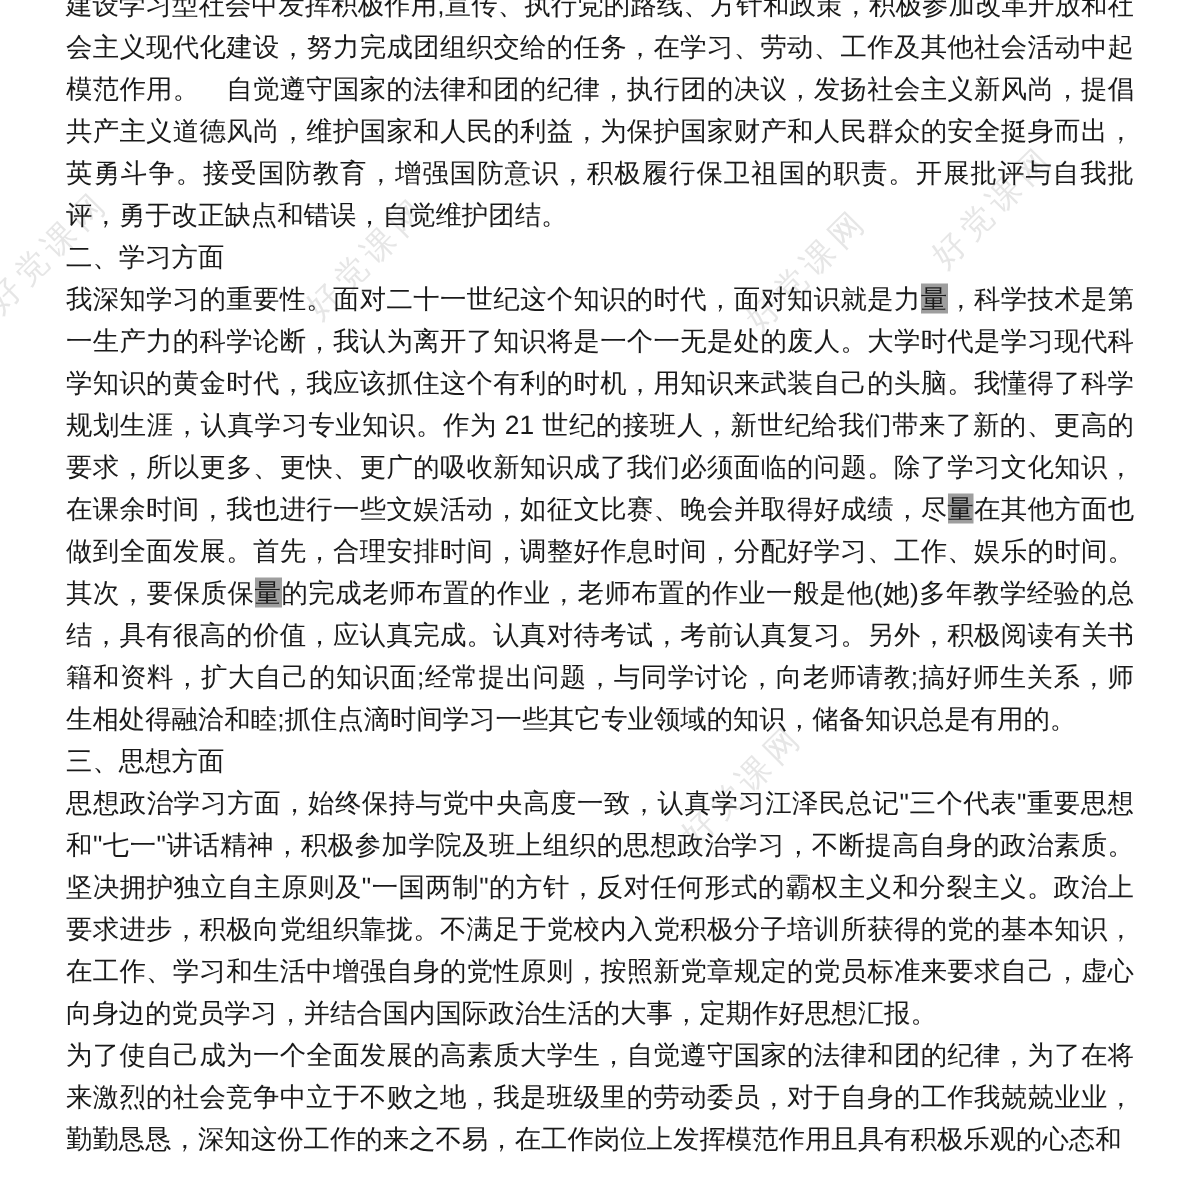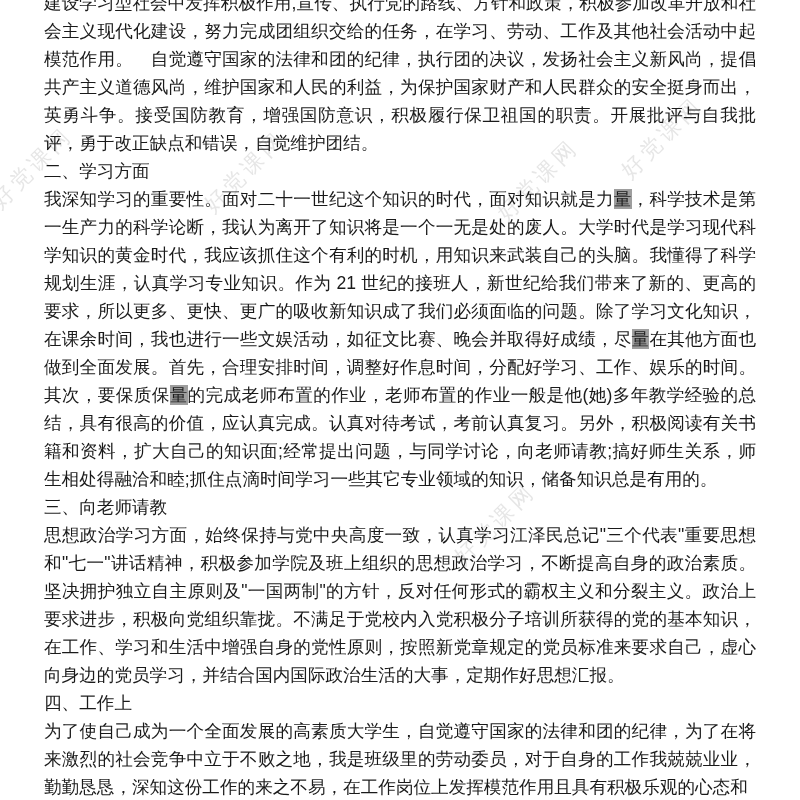--- a/index.html
+++ b/index.html
@@ -56,18 +56,17 @@
       <span class="wm" style="color: rgba(100, 100, 100, 0.16); left: -20px; top: 153px; transform: rotate(-45deg);">好党课网</span>
       <span class="wm" style="color: rgba(100, 100, 100, 0.16); left: 193px; top: 157px; transform: rotate(-45deg);">好党课网</span>
       <span class="wm" style="color: rgba(100, 100, 100, 0.16); left: 486px; top: 165px; transform: rotate(-45deg);">好党课网</span>
       <span class="wm" style="color: rgba(100, 100, 100, 0.16); left: 610px; top: 123px; transform: rotate(-45deg);">好党课网</span>
       <span class="wm" style="color: rgba(100, 100, 100, 0.16); left: 443px; top: 509px; transform: rotate(-45deg);">好党课网</span>
     </div>
   <div class="content" style="color: rgb(26, 26, 26);">
       <p>建设学习型社会中发挥积极作用,宣传、执行党的路线、方针和政策，积极参加改革开放和社会主义现代化建设，努力完成团组织交给的任务，在学习、劳动、工作及其他社会活动中起模范作用。　自觉遵守国家的法律和团的纪律，执行团的决议，发扬社会主义新风尚，提倡共产主义道德风尚，维护国家和人民的利益，为保护国家财产和人民群众的安全挺身而出，英勇斗争。接受国防教育，增强国防意识，积极履行保卫祖国的职责。开展批评与自我批评，勇于改正缺点和错误，自觉维护团结。</p>
       <h3>二、学习方面</h3>
       <p>我深知学习的重要性。面对二十一世纪这个知识的时代，面对知识就是力<span class="hl" style="background:#9e9e9e">量</span>，科学技术是第一生产力的科学论断，我认为离开了知识将是一个一无是处的废人。大学时代是学习现代科学知识的黄金时代，我应该抓住这个有利的时机，用知识来武装自己的头脑。我懂得了科学规划生涯，认真学习专业知识。作为 21 世纪的接班人，新世纪给我们带来了新的、更高的要求，所以更多、更快、更广的吸收新知识成了我们必须面临的问题。除了学习文化知识，在课余时间，我也进行一些文娱活动，如征文比赛、晚会并取得好成绩，尽<span class="hl" style="background:#9e9e9e">量</span>在其他方面也做到全面发展。首先，合理安排时间，调整好作息时间，分配好学习、工作、娱乐的时间。其次，要保质保<span class="hl" style="background:#9e9e9e">量</span>的完成老师布置的作业，老师布置的作业一般是他(她)多年教学经验的总结，具有很高的价值，应认真完成。认真对待考试，考前认真复习。另外，积极阅读有关书籍和资料，扩大自己的知识面;经常提出问题，与同学讨论，向老师请教;搞好师生关系，师生相处得融洽和睦;抓住点滴时间学习一些其它专业领域的知识，储备知识总是有用的。</p>
-      <h3>三、向老师请教</h3>
+      <h3>三、思想方面</h3>
       <p>思想政治学习方面，始终保持与党中央高度一致，认真学习江泽民总记"三个代表"重要思想和"七一"讲话精神，积极参加学院及班上组织的思想政治学习，不断提高自身的政治素质。坚决拥护独立自主原则及"一国两制"的方针，反对任何形式的霸权主义和分裂主义。政治上要求进步，积极向党组织靠拢。不满足于党校内入党积极分子培训所获得的党的基本知识，在工作、学习和生活中增强自身的党性原则，按照新党章规定的党员标准来要求自己，虚心向身边的党员学习，并结合国内国际政治生活的大事，定期作好思想汇报。</p>
-      <h3>四、工作上</h3>
       <p>为了使自己成为一个全面发展的高素质大学生，自觉遵守国家的法律和团的纪律，为了在将来激烈的社会竞争中立于不败之地，我是班级里的劳动委员，对于自身的工作我兢兢业业，勤勤恳恳，深知这份工作的来之不易，在工作岗位上发挥模范作用且具有积极乐观的心态和</p>
     </div>
 </div>
 
 </body></html>

